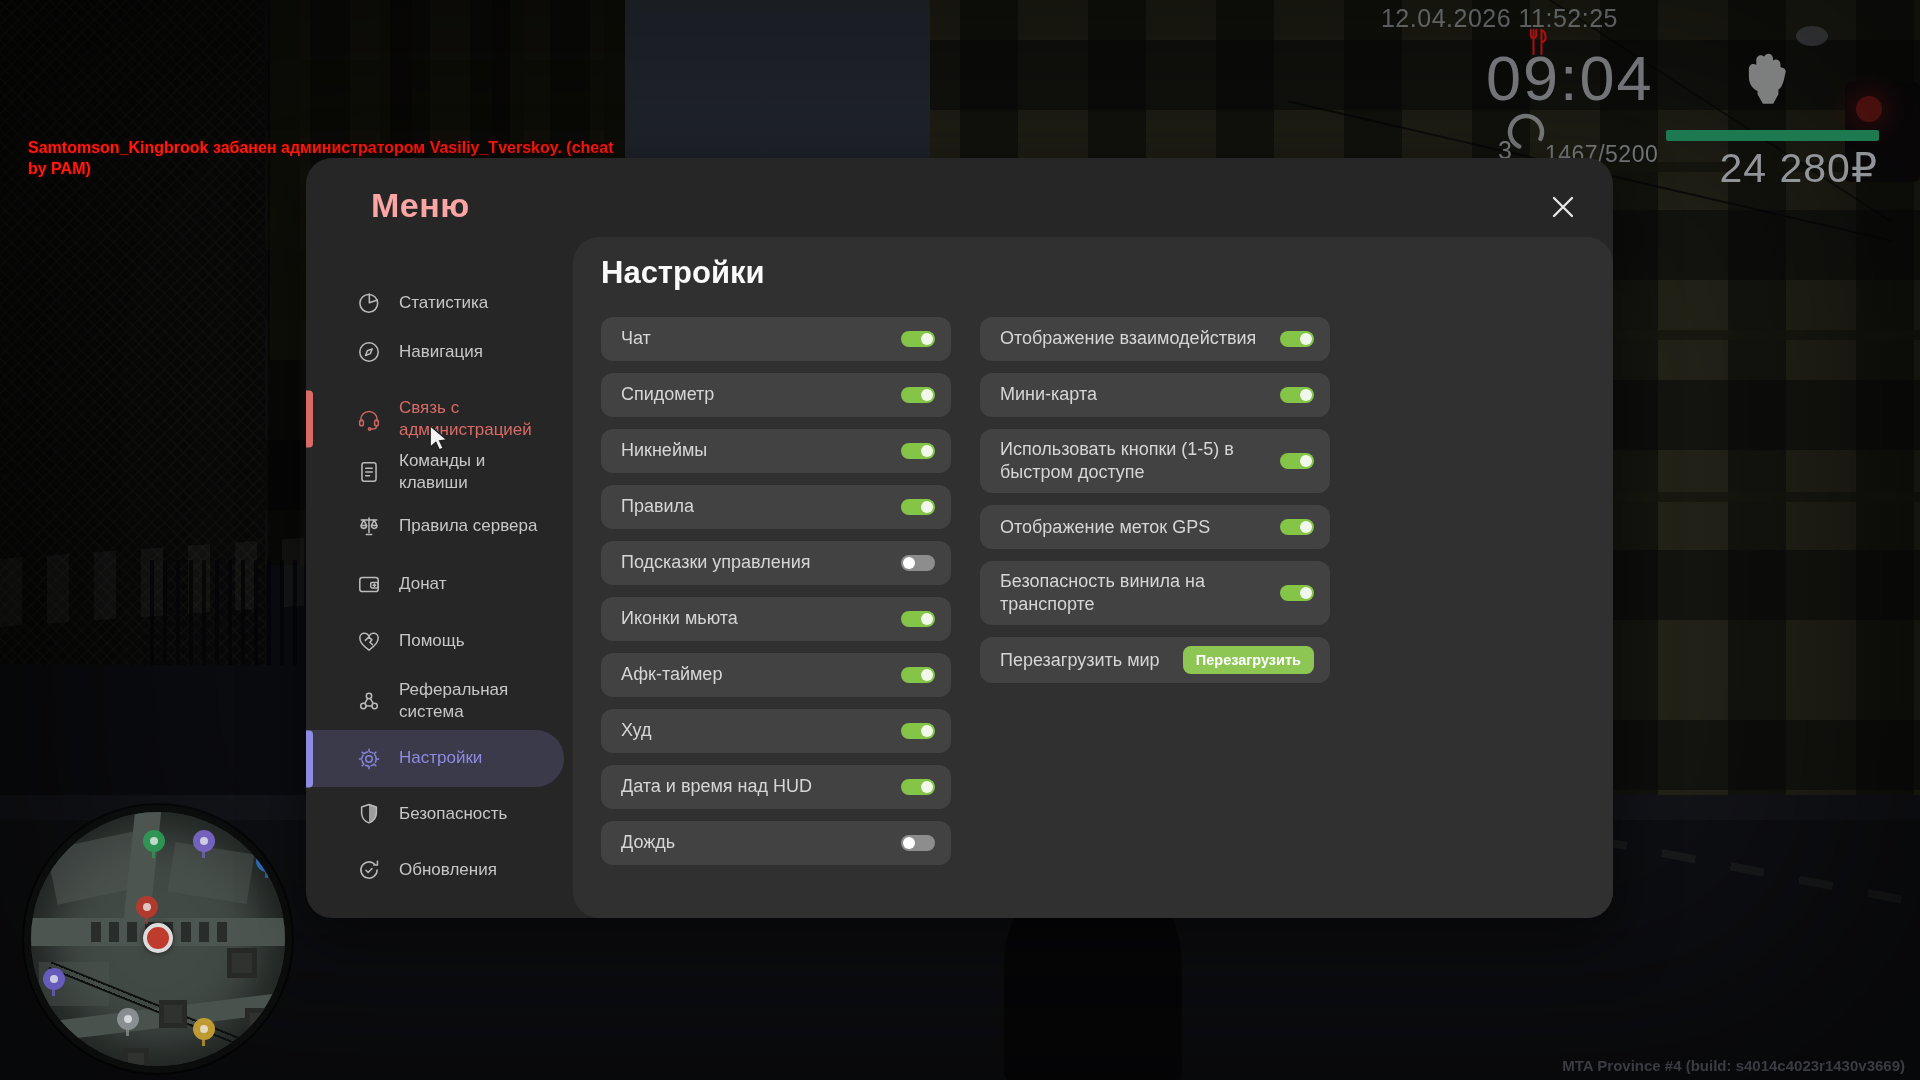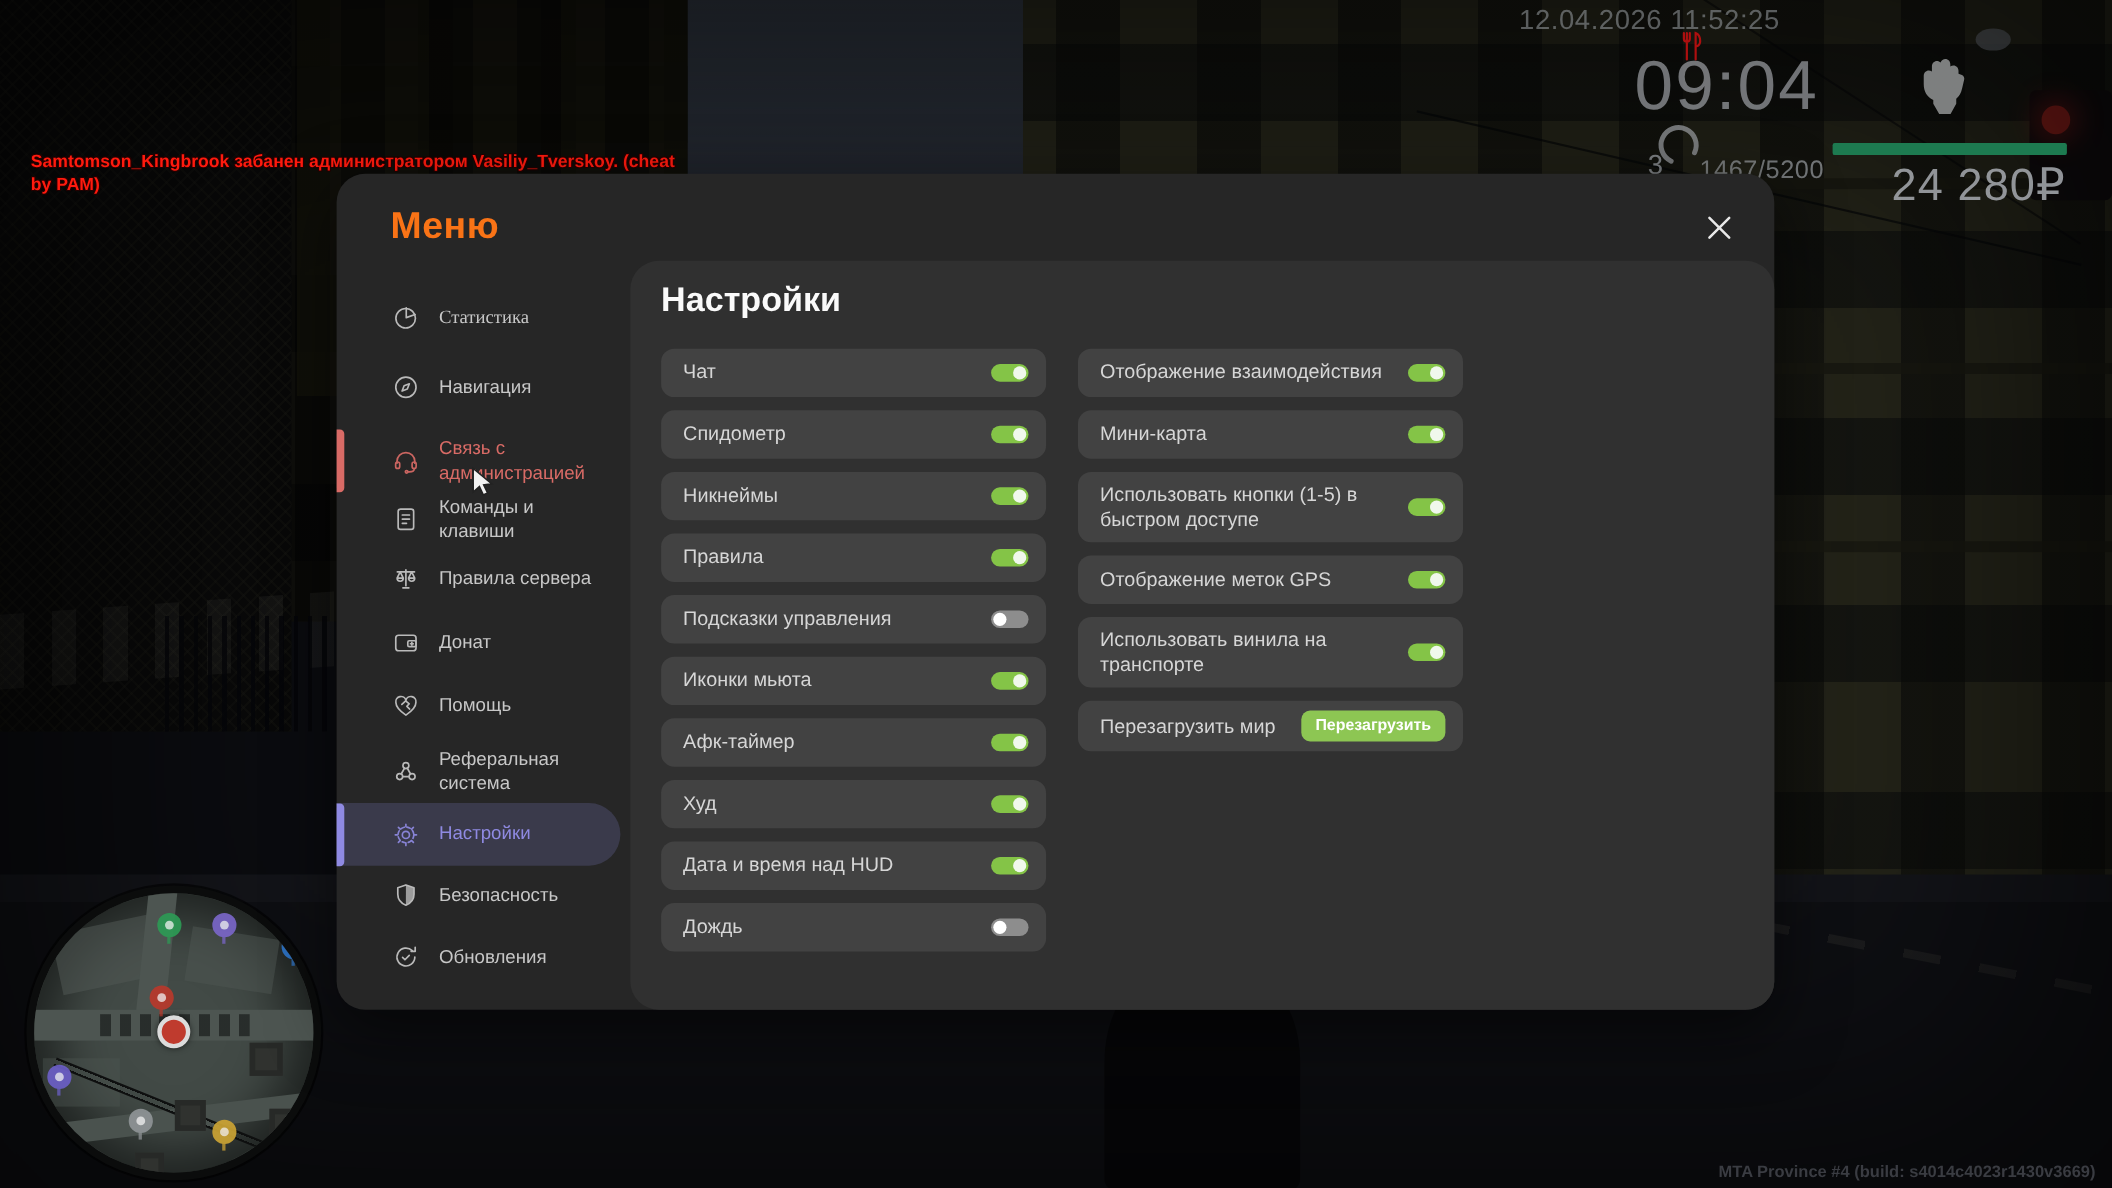--- a/index.html
+++ b/index.html
@@ -82,21 +82,21 @@
   .mm-pin{position:absolute;width:22px;height:22px;border-radius:50%;opacity:.92;}
   .mm-pin::after{content:"";position:absolute;left:7px;top:7px;width:8px;height:8px;border-radius:50%;
        background:rgba(255,255,255,.75);}
   .mm-stem{position:absolute;left:9px;top:21px;width:3px;height:7px;background:inherit;opacity:.8;}
   .mm-player{left:112px;top:111px;width:22px;height:22px;border-radius:50%;background:#bf3b2e;
        border:4px solid #dcdcdc;box-shadow:0 0 6px rgba(0,0,0,.6);}
 
   
   #menu{left:306px;top:158px;width:1307px;height:760px;background:#262626;border-radius:26px;
        box-shadow:0 18px 60px rgba(0,0,0,.55);}
-  .menu-title{left:49px;top:28px;font-size:34px;font-weight:bold;color:#f97316;letter-spacing:.5px;}
+  .menu-title{left:65px;top:28px;font-size:34px;font-weight:bold;color:#fca5a5;letter-spacing:.5px;}
   .close-btn{right:34px;top:33px;width:32px;height:32px;cursor:pointer;}
   #content{left:267px;top:79px;width:1040px;height:681px;background:#303030;border-radius:26px;}
   .content-title{left:28px;top:18px;font-size:31px;font-weight:bold;color:#fafafa;}
   .cols{left:28px;top:80px;display:flex;gap:29px;align-items:flex-start;}
   .col{display:flex;flex-direction:column;gap:12px;}
   .row{width:350px;min-height:44px;box-sizing:border-box;padding:9px 16px 9px 20px;
        display:flex;align-items:center;justify-content:space-between;gap:12px;
        background:#424242;border-radius:12px;}
   .row-label{font-size:18px;color:#d6d6d6;max-width:266px;line-height:1.28;}
   .toggle{width:34px;height:16px;border-radius:9px;position:relative;flex:none;cursor:pointer;}
@@ -224,21 +224,21 @@
 <div id="menu" class="abs">
   <div class="abs menu-title">Меню</div>
   <div class="abs close-btn">
     <svg width="32" height="32" viewBox="0 0 32 32">
         <path d="M7 7l18 18M25 7L7 25" stroke="#e8e8e8" stroke-width="2.3" stroke-linecap="round"></path>
       </svg>
   </div>
 
   <nav id="sidebar" class="abs">
 
-  <div class="side-item default" style="top: 119px; height: 24px; font-family: Liberation Serif, serif;">
+  <div class="side-item default" style="top: 133px; height: 24px;">
 
         <span class="side-icon">
           <svg viewBox="0 0 24 24" fill="none" stroke="currentColor" stroke-width="1.4" stroke-linecap="round" stroke-linejoin="round">
             <circle cx="11.8" cy="12.3" r="8.2"></circle>
             <path d="M12.3 11.8V3.6M12.3 11.8l7.4-2.6"></path>
           </svg>
         </span>
         <span class="side-label">Статистика</span>
       </div>
       <div class="side-item default" style="top: 182px; height: 24px;">
@@ -452,21 +452,21 @@
 
           </div>
           <div class="row">
             <span class="row-label">Отображение меток GPS</span>
             <span class="toggle on">
               <span class="knob"></span>
             </span>
 
           </div>
           <div class="row">
-            <span class="row-label">Использовать винила на транспорте</span>
+            <span class="row-label">Безопасность винила на транспорте</span>
             <span class="toggle on">
               <span class="knob"></span>
             </span>
 
           </div>
           <div class="row">
             <span class="row-label">Перезагрузить мир</span>
 
             <button class="green-btn">Перезагрузить</button>
           </div>

